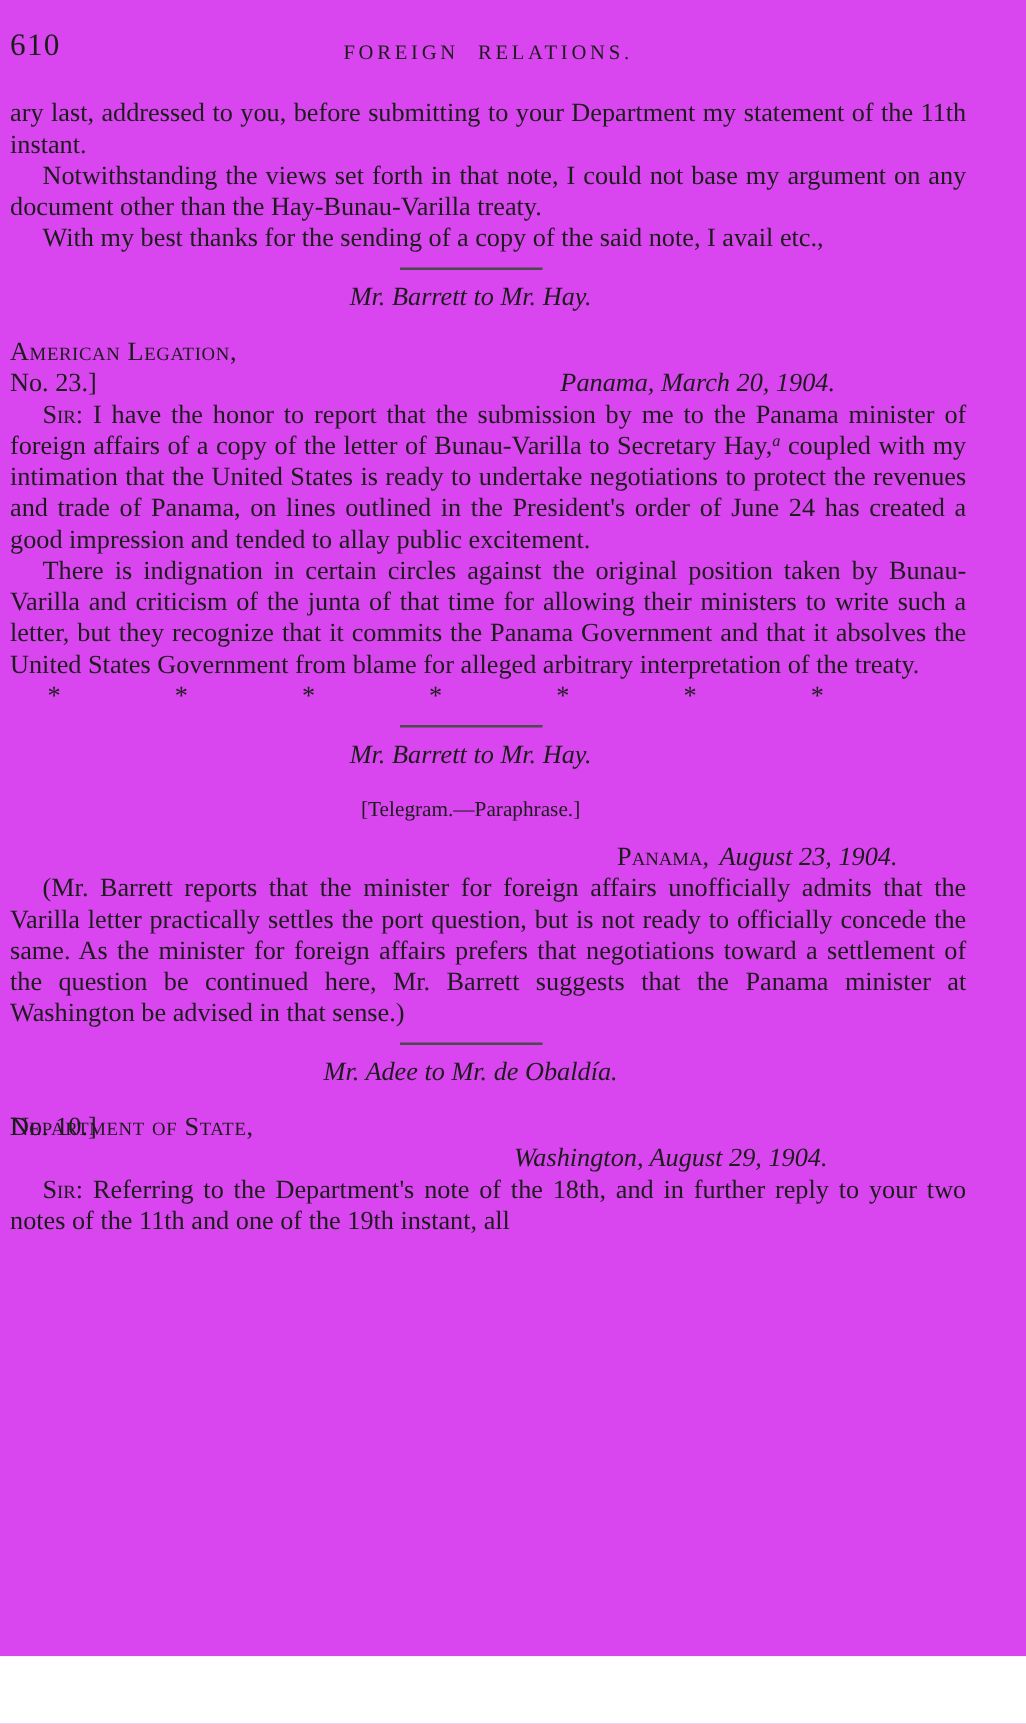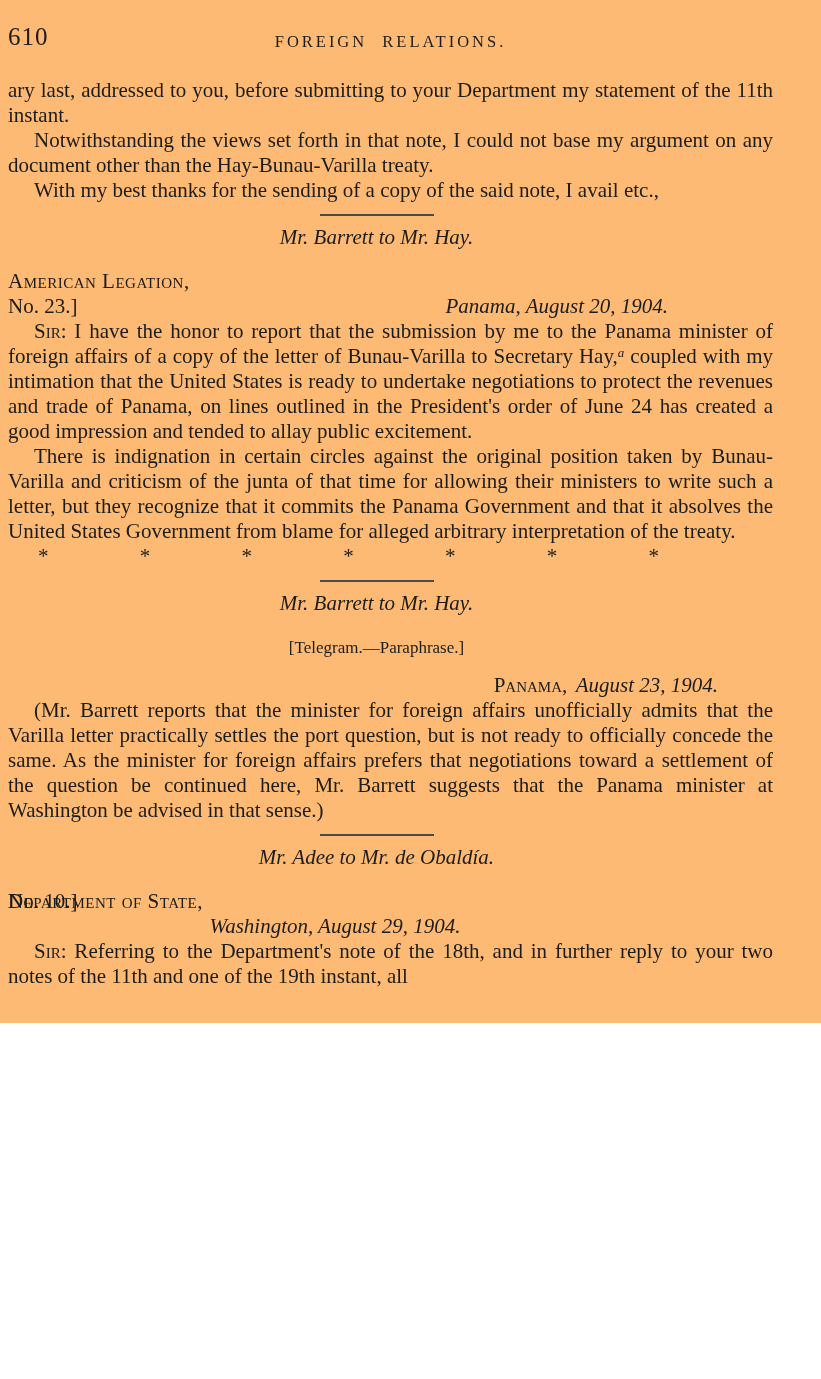--- a/index.html
+++ b/index.html
@@ -3,24 +3,24 @@
 <meta charset="utf-8">
 <style>
   html, body {
     margin: 0;
     padding: 0;
     background: #ffffff;
   }
   .page {
     position: relative;
     width: 821px;
-    height: 1023px;
+    height: 1325px;
     box-sizing: border-box;
     margin: 0;
-    background: #fdba74;
+    background: #d946ef;
     color: #1c1c1c;
     font-family: "Liberation Serif", "DejaVu Serif", serif;
     font-size: 21px;
     line-height: 25px;
     padding: 24px 48px 0 8px;
     overflow: hidden;
   }
   
   .page-header {
     position: relative;
@@ -90,21 +90,21 @@
     left: 0;
     top: 0;
   }
   .dateline {
     text-align: right;
     font-style: italic;
   }
   .pr-188 { padding-right: 188px; }
   .pr-105 { padding-right: 105px; }
   .pr-118 { padding-right: 118px; }
-  .pr-111 { padding-right: 111px; text-align: center; }
+  .pr-111 { padding-right: 111px; }
   .pr-55  { padding-right: 55px; }
   .telegram-tag {
     margin-top: 15px;
     font-size: 17px;
     text-align: center;
     transform: translateX(-14px);
   }
   .telegram-dateline {
     margin-top: 13px;
     text-align: right;
@@ -154,21 +154,21 @@
     <p class="body-para indent">With my best thanks for the sending of a copy of the said note, I avail etc.,</p>
   </section>
 
   <hr class="section-rule">
 
   <section>
     <h2 class="letter-heading">Mr. Barrett to Mr. Hay.</h2>
     <div class="place-line sc pr-188">American Legation,</div>
     <div class="dateline-row">
       <span class="doc-number">No. 23.]</span>
-      <div class="dateline pr-105">Panama, August 20, 1904.</div>
+      <div class="dateline pr-105">Panama, March 20, 1904.</div>
     </div>
     <p class="body-para indent"><span class="sc">Sir</span><span>: I have the honor to report that the submission by me to the Panama minister of foreign affairs of a copy of the letter of Bunau-Varilla to Secretary Hay,</span><sup class="marker">a</sup><span> coupled with my intimation that the United States is ready to undertake negotiations to protect the revenues and trade of Panama, on lines outlined in the President's order of June 24 has created a good impression and tended to allay public excitement.</span></p>
     <p class="body-para indent">There is indignation in certain circles against the original position taken by Bunau-Varilla and criticism of the junta of that time for allowing their ministers to write such a letter, but they recognize that it commits the Panama Government and that it absolves the United States Government from blame for alleged arbitrary interpretation of the treaty.</p>
     <div class="asterisk-row">* * * * * * *</div>
   </section>
 
   <hr class="section-rule">
 
   <section>
     <h2 class="letter-heading">Mr. Barrett to Mr. Hay.</h2>

